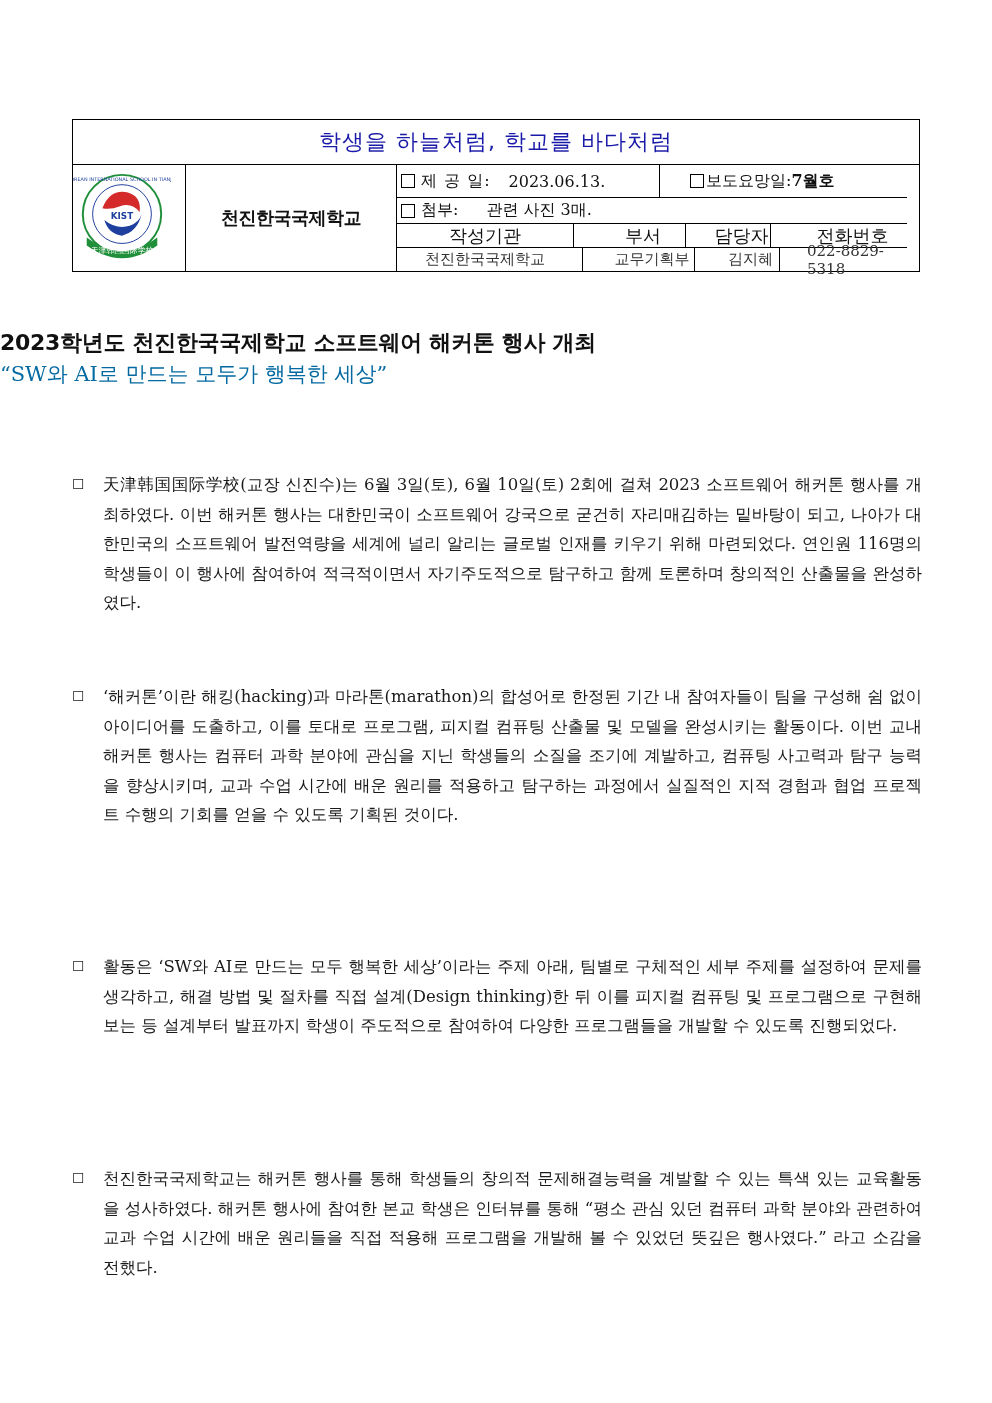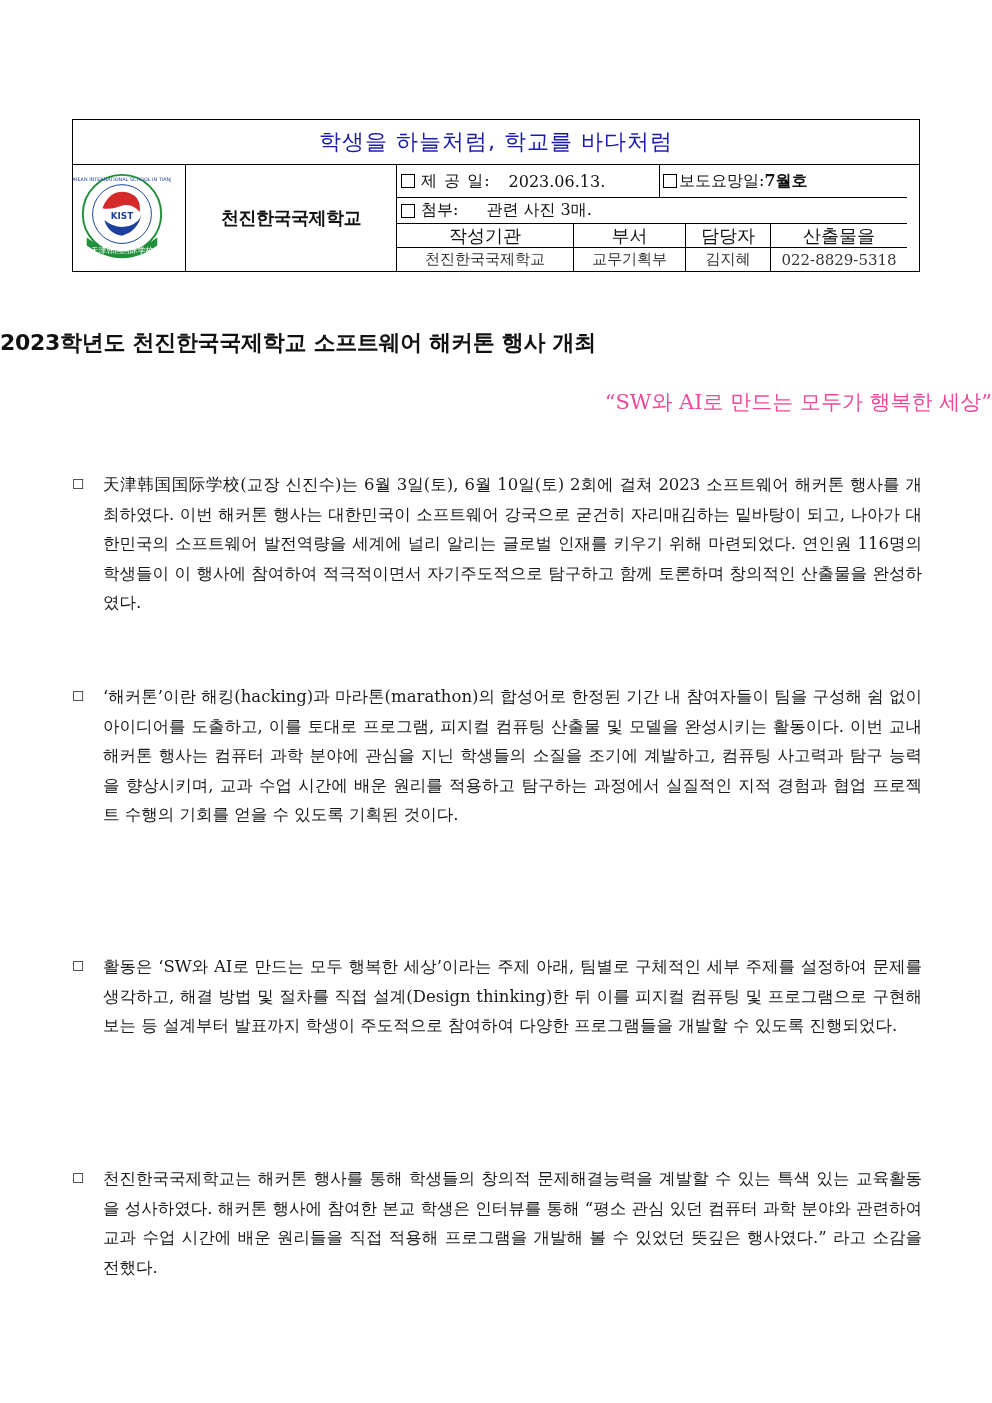--- a/index.html
+++ b/index.html
@@ -26,31 +26,31 @@
 
   .info { position:absolute; left:324px; top:45px; right:12px; height:106px; }
   .row { position:absolute; left:0; right:0; border-bottom:1px solid #000; box-sizing:border-box;
          display:flex; align-items:center; font-size:16px; }
   .r1 { top:0; height:33px; }
   .r2 { top:33px; height:26px; }
   .r3 { top:59px; height:24px; }
   .r4 { top:83px; height:23px; border-bottom:none; }
   .cb { display:inline-block; width:12px; height:12px; border:1px solid #000; margin:0 6px 0 4px; }
   .cell { height:100%; display:flex; align-items:center; box-sizing:border-box; }
-  .bl { border-left:1px solid #000; }
+  .bl { border-left:1px solid #000;padding-left:27px; }
   .center { justify-content:center; }
   .r3 .cell { font-size:18px; font-family:"DejaVu Sans", "Liberation Sans", sans-serif; }
   .r4 .cell { font-size:15px; color:#333; }
 
   
   .headline { position:absolute; left:0; width:992px; top:328px; text-align:left;
               font-family:"DejaVu Sans", "Liberation Sans", sans-serif;
               font-size:22px; font-weight:bold; letter-spacing:-0.3px; }
-  .subhead { position:absolute; left:0; width:992px; top:388px; text-align:right;
-             font-size:21px; color:#ec4899; }
+  .subhead { position:absolute; left:0; width:992px; top:360px; text-align:left;
+             font-size:21px; color:#0369a1; }
 
   
   .para { position:absolute; left:72px; width:850px; font-size:16.5px; line-height:29.5px;
           color:#1a1a1a; }
   .para .bullet { position:absolute; left:0; top:0; font-family:"DejaVu Sans", sans-serif; font-size:14px; }
   .para .text { margin-left:31px; text-align:justify; }
   .p1 { top:470px; }
   .p2 { top:682px; }
   .p3 { top:952px; }
   .p4 { top:1164px; }
@@ -93,25 +93,25 @@
     </div>
     <div class="row r2">
       <span class="cb"></span>
       <span>첨부:</span>
       <span style="margin-left:28px;">관련 사진 3매.</span>
     </div>
     <div class="row r3">
       <div class="cell center" style="width:176px;">작성기관</div>
       <div class="cell center bl" style="width:112px;">부서</div>
       <div class="cell center bl" style="width:85px;">담당자</div>
-      <div class="cell center bl" style="flex:1;">산출물을</div>
+      <div class="cell center bl" style="flex:1;">전화번호</div>
     </div>
     <div class="row r4">
       <div class="cell center" style="width:176px;">천진한국국제학교</div>
-      <div class="cell center bl" style="width:112px;">교무기획부</div>
+      <div class="cell center bl" style="width:112px;margin-left:9px;">교무기획부</div>
       <div class="cell center bl" style="width:85px;">김지혜</div>
       <div class="cell center bl" style="flex:1;">022-8829-5318</div>
     </div>
   </div>
 </div>
 
 <div class="headline">2023학년도 천진한국국제학교 소프트웨어 해커톤 행사 개최</div>
 <div class="subhead">“SW와 AI로 만드는 모두가 행복한 세상”</div>
 
 <div class="para p1">

